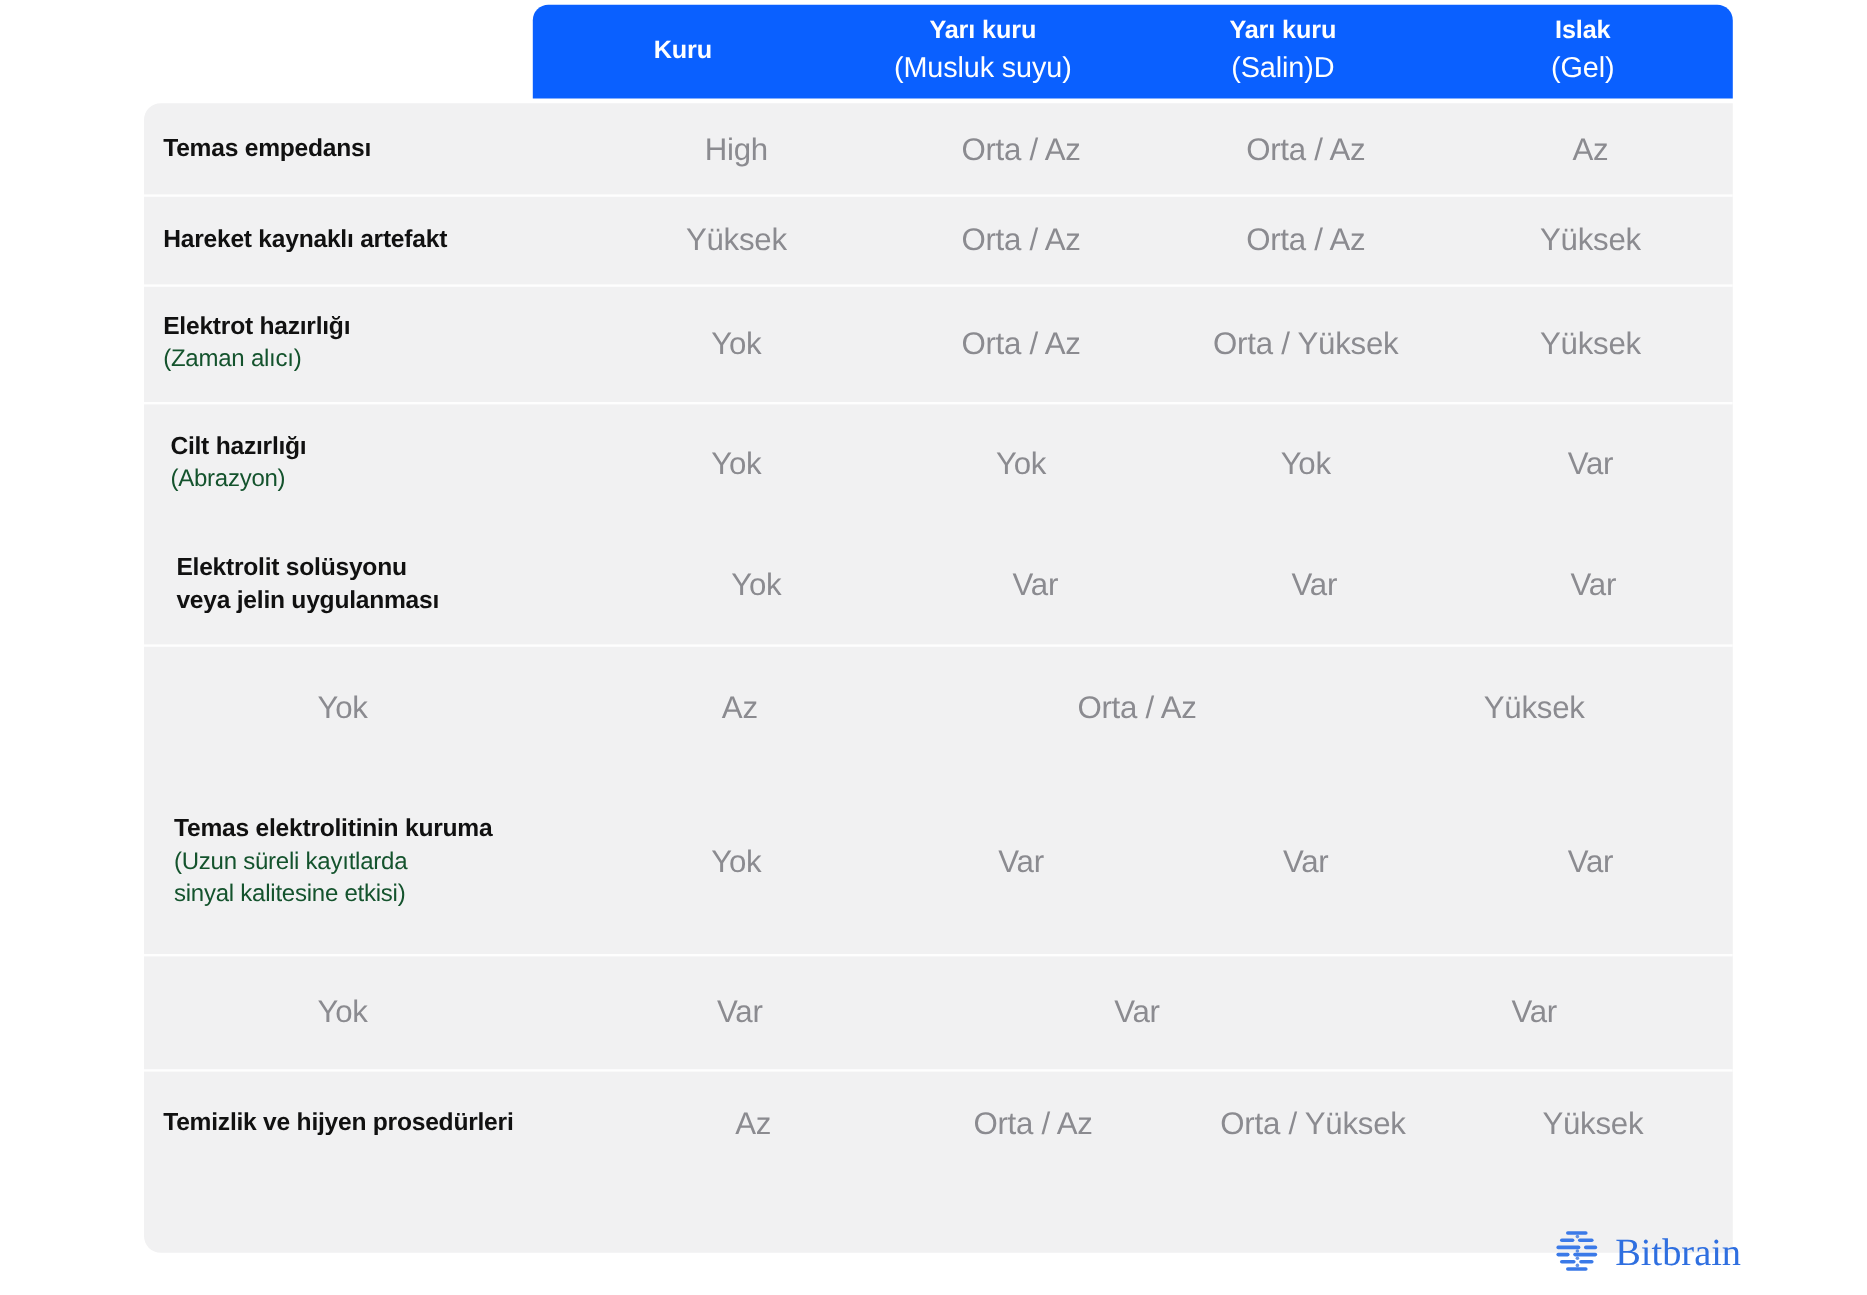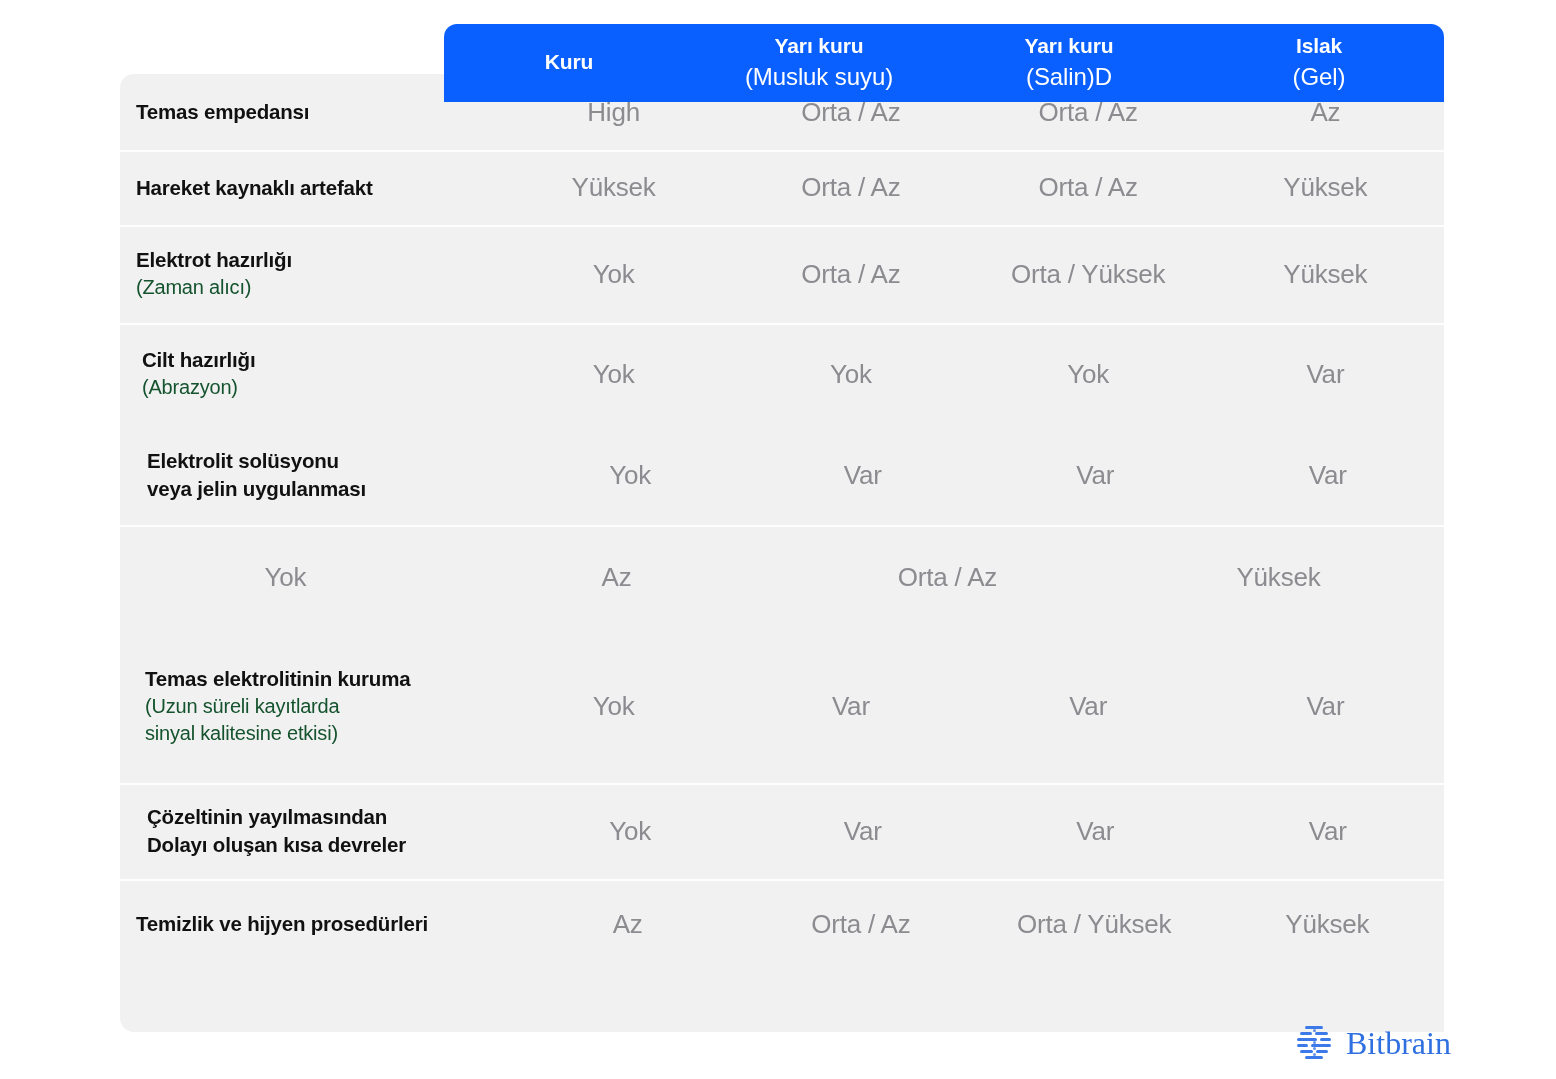--- a/index.html
+++ b/index.html
@@ -16,21 +16,21 @@
     position: relative;
     width: 1556px;
     height: 1079px;
     background: #ffffff;
   }
 
   
   .header-band {
     position: absolute;
     left: 444px;
-    top: 24px;
+    top: 4px;
     width: 1000px;
     height: 78px;
     background: #0a60ff;
     border-radius: 13px 13px 0 0;
     display: flex;
     z-index: 3;
   }
 
   .header-cell {
     flex: 1 1 0;
@@ -52,21 +52,21 @@
     font-size: 24px;
     font-weight: normal;
     letter-spacing: -0.1px;
     margin-top: 2px;
   }
 
   
   .table-body {
     position: absolute;
     left: 120px;
-    top: 74px;
+    top: 86px;
     width: 1324px;
     height: 958px;
     background: #f1f1f2;
     border-radius: 14px 0 0 14px;
     z-index: 1;
     overflow: hidden;
   }
 
   .row {
     display: flex;
@@ -271,24 +271,20 @@
       </div>
       <div class="row-cells">
         <div class="cell">Yok</div>
         <div class="cell">Var</div>
         <div class="cell">Var</div>
         <div class="cell">Var</div>
       </div>
     </div>
 
     <div class="row h-96 sep">
-      <div class="row-label indent-3">
-        <div class="label-main">Çözeltinin yayılmasından</div>
-        <div class="label-main">Dolayı oluşan kısa devreler</div>
-      </div>
       <div class="row-cells">
         <div class="cell">Yok</div>
         <div class="cell">Var</div>
         <div class="cell">Var</div>
         <div class="cell">Var</div>
       </div>
     </div>
 
     <div class="row h-90 sep">
       <div class="row-label">

